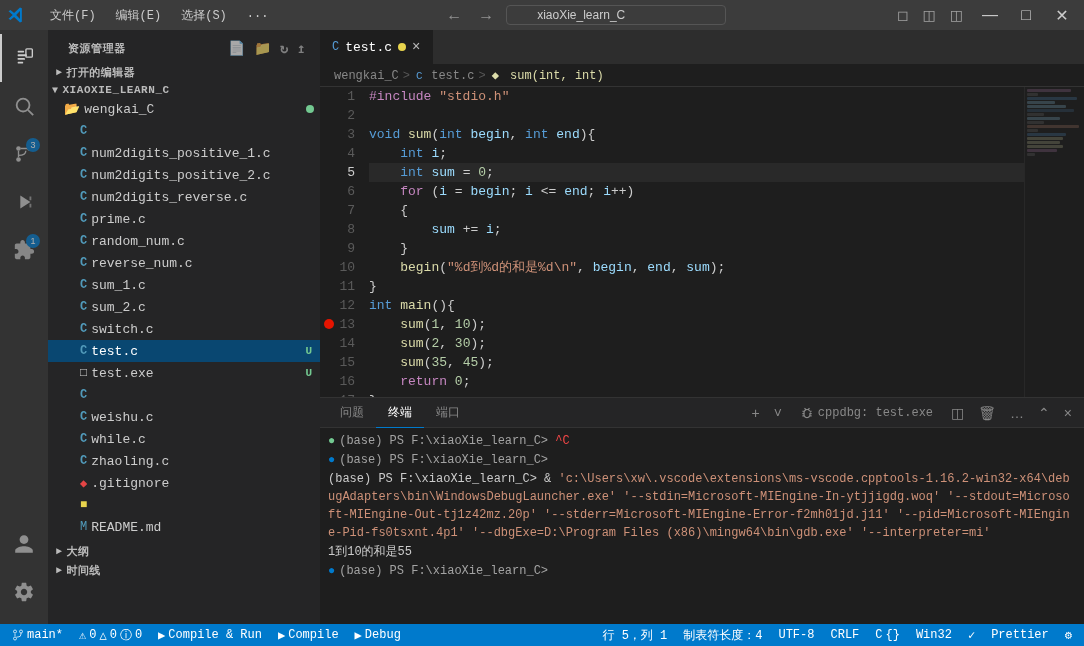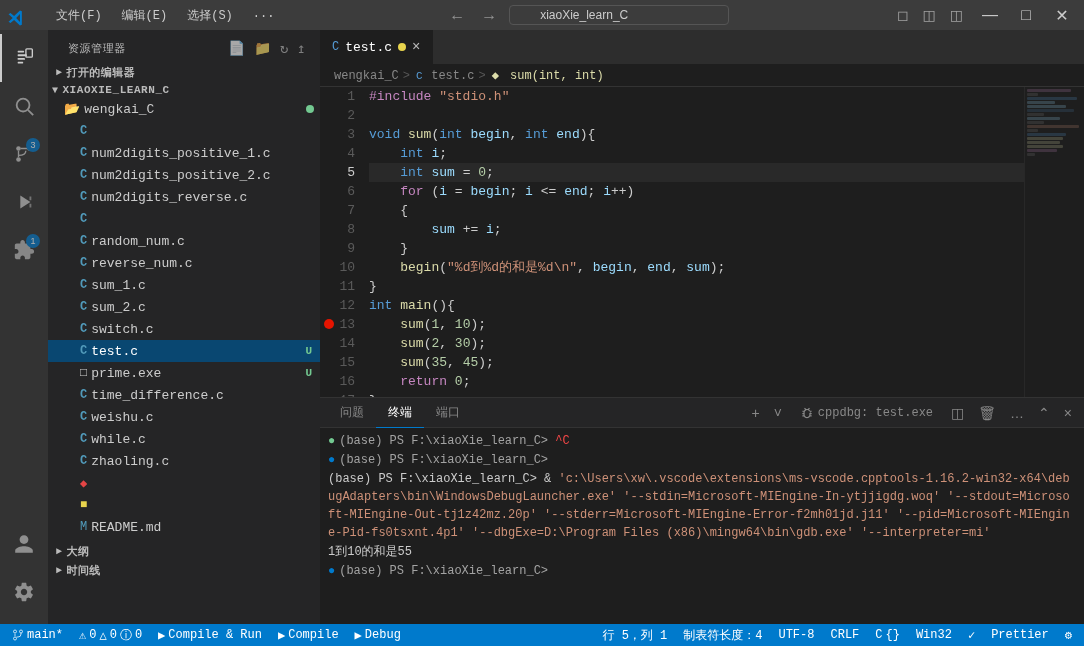--- a/index.html
+++ b/index.html
@@ -21,22 +21,22 @@
       background: #3c3c3c;
       display: flex;
       align-items: center;
       justify-content: space-between;
       padding: 0 8px;
       flex-shrink: 0;
       user-select: none;
     }
     .title-bar-left {
       display: flex;
-      align-items: flex-end;
-      gap: 24px;
+      align-items: center;
+      gap: 18px;
     }
     .title-bar-menus {
       display: flex;
       gap: 4px;
     }
     .title-bar-menu-item {
       padding: 2px 8px;
       color: #cccccc;
       font-size: 12px;
       cursor: pointer;
@@ -173,21 +173,21 @@
       flex-direction: column;
       flex-shrink: 0;
       overflow: hidden;
     }
     .sidebar-header {
       display: flex;
       align-items: center;
       justify-content: space-between;
       padding: 8px 12px 4px 20px;
       font-size: 11px;
-      font-weight: normal;
+      font-weight: bold;
       color: #bbbbbb;
       letter-spacing: 0.05em;
       text-transform: uppercase;
     }
     .sidebar-header-icons {
       display: flex;
       gap: 4px;
     }
     .sidebar-header-icon {
       cursor: pointer;
@@ -601,20 +601,21 @@
       <div class="tree-item" style="padding-left:32px;">
         <span class="c-icon file-icon">C</span>
         <span class="item-label">num2digits_positive_2.c</span>
       </div>
       <div class="tree-item" style="padding-left:32px;">
         <span class="c-icon file-icon">C</span>
         <span class="item-label">num2digits_reverse.c</span>
       </div>
       <div class="tree-item" style="padding-left:32px;">
         <span class="c-icon file-icon">C</span>
+        <span class="item-label">prime.c</span>
       </div>
       <div class="tree-item" style="padding-left:32px;">
         <span class="c-icon file-icon">C</span>
         <span class="item-label">random_num.c</span>
       </div>
       <div class="tree-item" style="padding-left:32px;">
         <span class="c-icon file-icon">C</span>
         <span class="item-label">reverse_num.c</span>
       </div>
       <div class="tree-item" style="padding-left:32px;">
@@ -629,41 +630,41 @@
         <span class="c-icon file-icon">C</span>
         <span class="item-label">switch.c</span>
       </div>
       <div class="tree-item selected" style="padding-left:32px;">
         <span class="c-icon file-icon">C</span>
         <span class="item-label">test.c</span>
         <span class="item-badge" style="color:#73c991;">U</span>
       </div>
       <div class="tree-item" style="padding-left:32px;">
         <span class="file-icon" style="color:#cccccc;font-size:12px;">□</span>
-        <span class="item-label">prime.exe</span>
+        <span class="item-label">test.exe</span>
         <span class="item-badge" style="color:#73c991;">U</span>
       </div>
       <div class="tree-item" style="padding-left:32px;">
         <span class="c-icon file-icon">C</span>
-        <span class="item-label">time_difference.c</span>
       </div>
       <div class="tree-item" style="padding-left:32px;">
         <span class="c-icon file-icon">C</span>
         <span class="item-label">weishu.c</span>
       </div>
       <div class="tree-item" style="padding-left:32px;">
         <span class="c-icon file-icon">C</span>
         <span class="item-label">while.c</span>
       </div>
       <div class="tree-item" style="padding-left:32px;">
         <span class="c-icon file-icon">C</span>
         <span class="item-label">zhaoling.c</span>
       </div>
       <div class="tree-item" style="padding-left:32px;">
         <span class="file-icon" style="color:#e44545;">◆</span>
+        <span class="item-label">.gitignore</span>
       </div>
       <div class="tree-item" style="padding-left:32px;">
         <span class="file-icon" style="color:#e8d44d;">■</span>
       </div>
       <div class="tree-item" style="padding-left:32px;">
         <span class="file-icon" style="color:#519aba;">M</span>
         <span class="item-label">README.md</span>
       </div>
 
       <div class="sidebar-collapse" style="margin-top:4px;">

